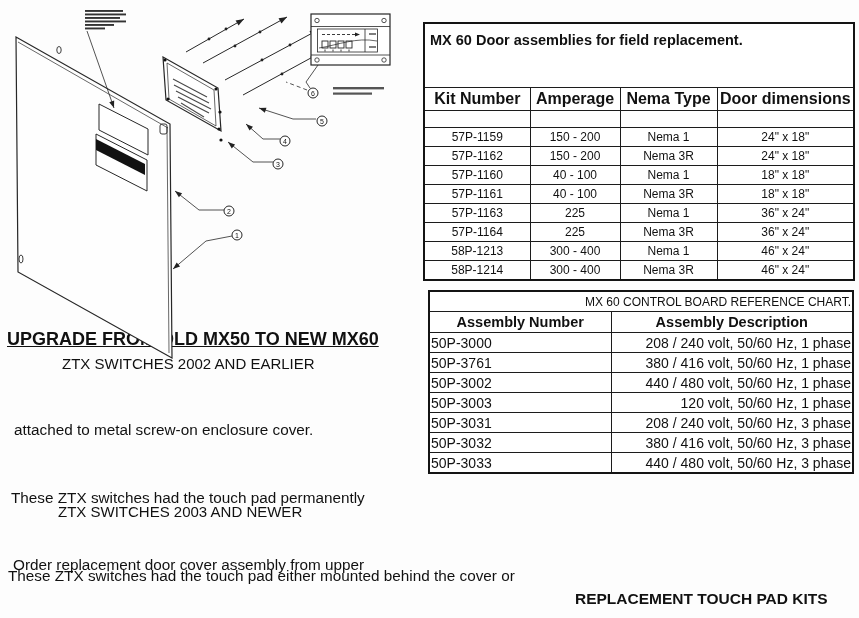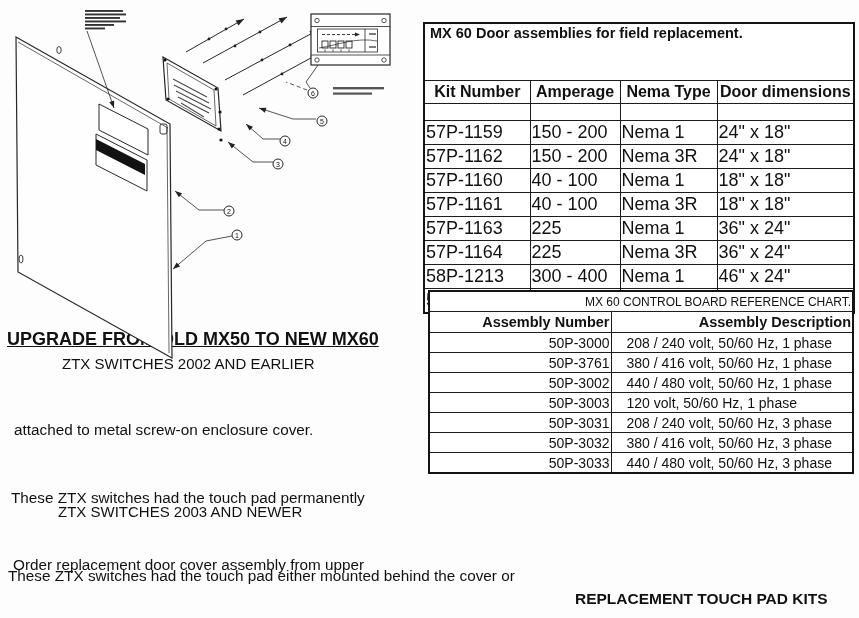--- a/index.html
+++ b/index.html
@@ -9,31 +9,31 @@
     font-family:"Liberation Sans",sans-serif;
   }
   .abs{position:absolute}
   svg{pointer-events:none}
 
   
   table{border-collapse:collapse;table-layout:fixed;position:absolute;background:#fff}
   td{border:1.5px solid #1c1c1c;overflow:hidden;white-space:nowrap}
 
   .door-table{left:423px;top:22px;width:430px;border:2px solid #141414}
-  .door-table .t-title{height:55px;vertical-align:top;font-weight:bold;font-size:14.5px;padding:1px 2px 0 5px}
+  .door-table .t-title{height:55px;vertical-align:top;font-weight:bold;font-size:14.5px;padding:8px 2px 0 5px}
   .door-table .hd td{font-weight:bold;font-size:16px;text-align:center;height:20px}
   .door-table .sp td{height:14px}
-  .door-table .rw td{font-size:18px;height:16px}
+  .door-table .rw td{font-size:12px;text-align:center;height:16px}
 
   .ctrl-table{left:428px;top:290px;width:424px;border:2px solid #141414}
   .ctrl-table .t-title{font-weight:normal;font-size:12px;text-align:right;height:17px;vertical-align:middle}
-  .ctrl-table .hd td{font-weight:bold;font-size:14.5px;text-align:right;height:18px}
+  .ctrl-table .hd td{font-weight:bold;font-size:14.5px;text-align:center;height:18px}
   .ctrl-table .rw td{font-size:14px;height:17px}
-  .ctrl-table .num{text-align:right}
-  .ctrl-table .desc{text-align:left;padding-left:15px}
+  .ctrl-table .num{text-align:left}
+  .ctrl-table .desc{text-align:right;padding-left:0}
 
   
   .h-upgrade{left:7px;top:329px;font-size:18px;font-weight:bold;text-decoration:underline;white-space:pre}
   .sub1{left:62px;top:355px;font-size:15px;white-space:pre}
   .para1{left:11px;top:374px;font-size:15.3px;line-height:22.5px;white-space:pre}
   .sub2{left:58px;top:503px;font-size:15px;white-space:pre}
   .para2{left:8px;top:523px;font-size:15.3px;line-height:21px;white-space:pre}
   .kits{left:575px;top:544px;font-size:15.5px;white-space:pre;line-height:22px}
   .kits .kt{font-weight:bold}
 </style>

